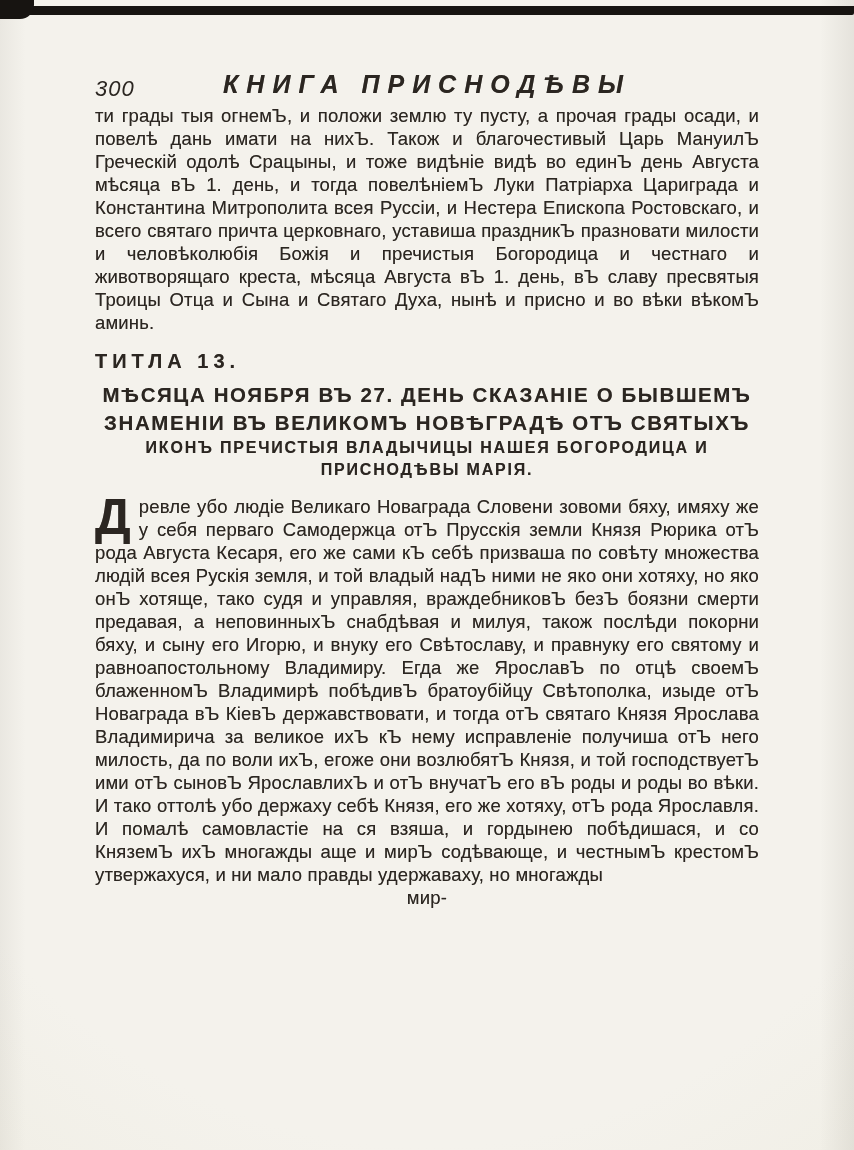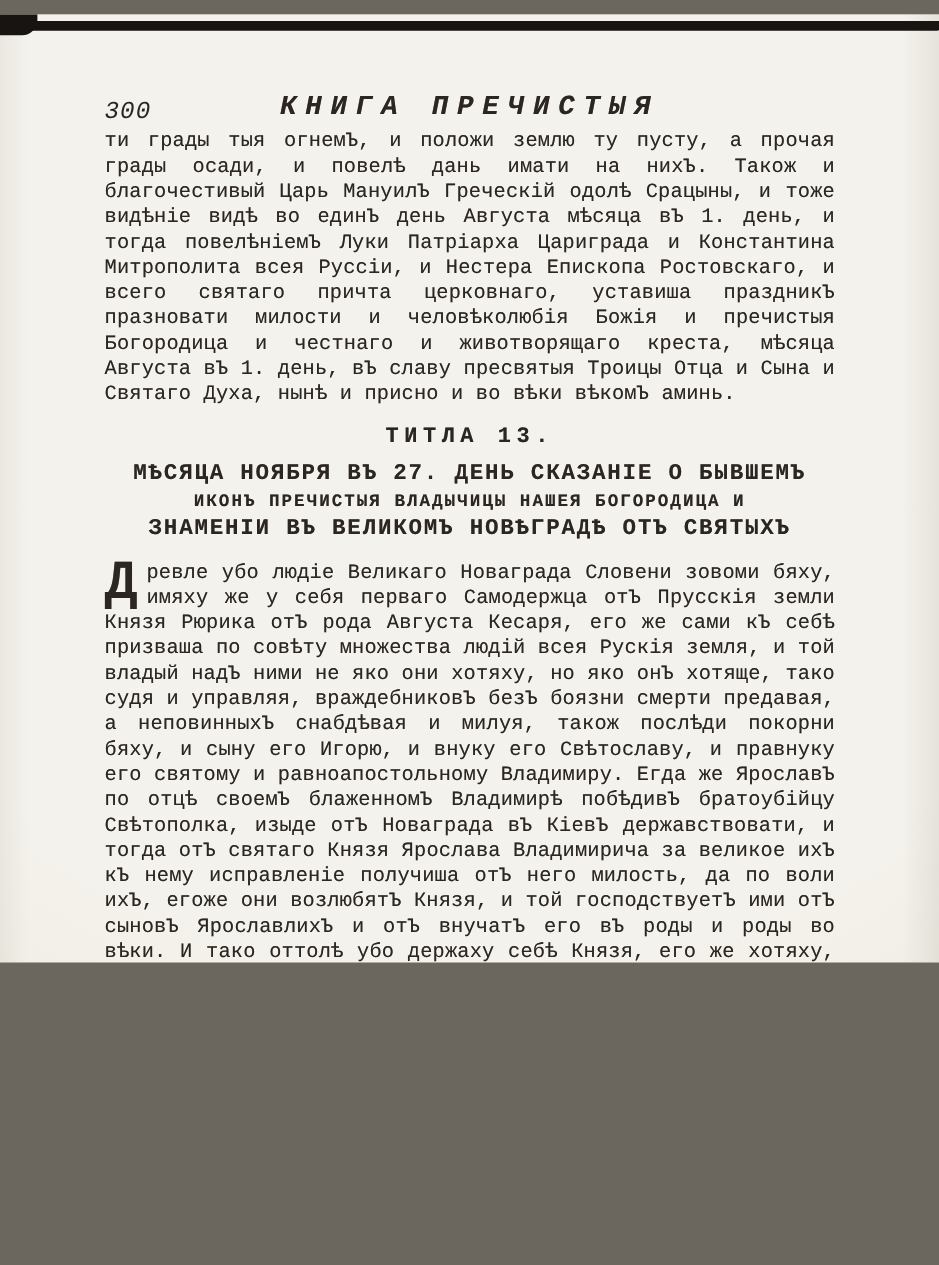--- a/index.html
+++ b/index.html
@@ -3,28 +3,28 @@
 <meta charset="utf-8">
 <style>
   html, body {
     margin: 0;
     padding: 0;
     background: #6b675f;
   }
   .scan {
     position: relative;
     width: 854px;
-    height: 862px;
-    margin: 13px auto;
+    height: 1150px;
+    margin: 0 auto;
     overflow: hidden;
     background:
       linear-gradient(to left, rgba(95,88,76,0.10), rgba(95,88,76,0) 4%),
       linear-gradient(to right, rgba(95,88,76,0.07), rgba(95,88,76,0) 3%),
       radial-gradient(125% 105% at 50% 42%, #f4f2ec 55%, #eceade 88%, #e3e0d2 100%);
-    font-family: Liberation Mono, monospace;
+    font-family: Liberation Sans, sans-serif;
     color: #2b2621;
   }
   .scan-top-bar {
     position: absolute;
     top: 6px; left: 0; right: 0;
     height: 9px;
     background: #171411;
     border-radius: 0 0 2px 2px;
   }
   .corner-mark {
@@ -66,21 +66,20 @@
     font-size: 18.5px;
     line-height: 23px;
     text-align: justify;
     text-justify: inter-word;
     letter-spacing: 0.15px;
     hyphens: none;
     text-shadow: 0 0 0.4px rgba(35,28,22,0.45);
   }
   .titla {
     margin: 16px 0 8px 0;
-    text-align: center;
     font-size: 20px;
     font-weight: bold;
     letter-spacing: 5px;
     text-shadow: 0 0 0.4px rgba(35,28,22,0.45);
   }
   .heading {
     text-align: center;
     margin: 0 0 14px 0;
     font-weight: bold;
     text-shadow: 0 0 0.4px rgba(35,28,22,0.45);
@@ -115,33 +114,34 @@
 </head>
 <body>
 
 <div class="scan">
 
   <div class="scan-top-bar"></div>
   <div class="corner-mark"></div>
 
   <header class="running-head">
     <span class="pagenum">300</span>
-    <span class="running-title">КНИГА ПРЕЧИСТЫЯ</span>
+    <span class="running-title">КНИГА ПРИСНОДѢВЫ</span>
   </header>
 
   <main class="content">
 
     <p class="body-par">ти грады тыя огнемЪ, и положи землю ту пусту, а прочая грады осади, и повелѣ дань имати на нихЪ. Також и благочестивый Царь МануилЪ Греческій одолѣ Срацыны, и тоже видѣніе видѣ во единЪ день Августа мѣсяца вЪ 1. день, и тогда повелѣніемЪ Луки Патріарха Цариграда и Константина Митрополита всея Руссіи, и Нестера Епископа Ростовскаго, и всего святаго причта церковнаго, уставиша праздникЪ празновати милости и человѣколюбія Божія и пречистыя Богородица и честнаго и животворящаго креста, мѣсяца Августа вЪ 1. день, вЪ славу пресвятыя Троицы Отца и Сына и Святаго Духа, нынѣ и присно и во вѣки вѣкомЪ аминь.</p>
 
     <h2 class="titla">ТИТЛА 13.</h2>
 
     <div class="heading">
       <div class="h-line h-large">МѢСЯЦА НОЯБРЯ ВЪ 27. ДЕНЬ СКАЗАНІЕ О БЫВШЕМЪ</div>
+      <div class="h-line h-large">ЗНАМЕНІИ ВЪ ВЕЛИКОМЪ НОВѢГРАДѢ ОТЪ СВЯТЫХЪ</div>
       <div class="h-line h-small">ИКОНЪ ПРЕЧИСТЫЯ ВЛАДЫЧИЦЫ НАШЕЯ БОГОРОДИЦА И</div>
-      <div class="h-line h-large">ЗНАМЕНІИ ВЪ ВЕЛИКОМЪ НОВѢГРАДѢ ОТЪ СВЯТЫХЪ</div>
+      <div class="h-line h-small">ПРИСНОДѢВЫ МАРІЯ.</div>
     </div>
 
     <p class="body-par">
       <span class="dropcap">Д</span><span>ревле убо людіе Великаго Новаграда Словени зовоми бяху, имяху же у себя перваго Самодержца отЪ Прусскія земли Князя Рюрика отЪ рода Августа Кесаря, его же сами кЪ себѣ призваша по совѣту множества людій всея Рускія земля, и той владый надЪ ними не яко они хотяху, но яко онЪ хотяще, тако судя и управляя, враждебниковЪ безЪ боязни смерти предавая, а неповинныхЪ снабдѣвая и милуя, також послѣди покорни бяху, и сыну его Игорю, и внуку его Свѣтославу, и правнуку его святому и равноапостольному Владимиру. Егда же ЯрославЪ по отцѣ своемЪ блаженномЪ Владимирѣ побѣдивЪ братоубійцу Свѣтополка, изыде отЪ Новаграда вЪ КіевЪ державствовати, и тогда отЪ святаго Князя Ярослава Владимирича за великое ихЪ кЪ нему исправленіе получиша отЪ него милость, да по воли ихЪ, егоже они возлюбятЪ Князя, и той господствуетЪ ими отЪ сыновЪ ЯрославлихЪ и отЪ внучатЪ его вЪ роды и роды во вѣки. И тако оттолѣ убо держаху себѣ Князя, его же хотяху, отЪ рода Ярославля. И помалѣ самовластіе на ся взяша, и гордынею побѣдишася, и со КняземЪ ихЪ многажды аще и мирЪ содѣвающе, и честнымЪ крестомЪ утвержахуся, и ни мало правды удержаваху, но многажды</span>
     </p>
 
     <div class="catchword">мир-</div>
 
   </main>
 </div>

